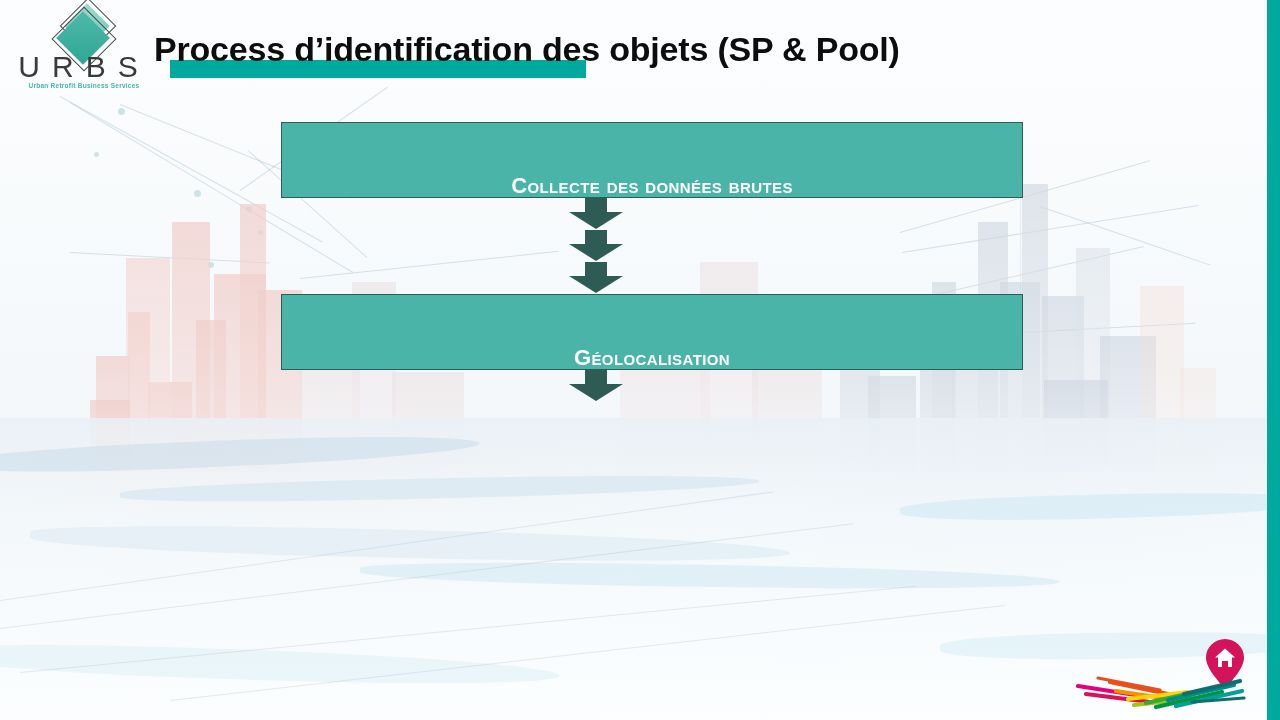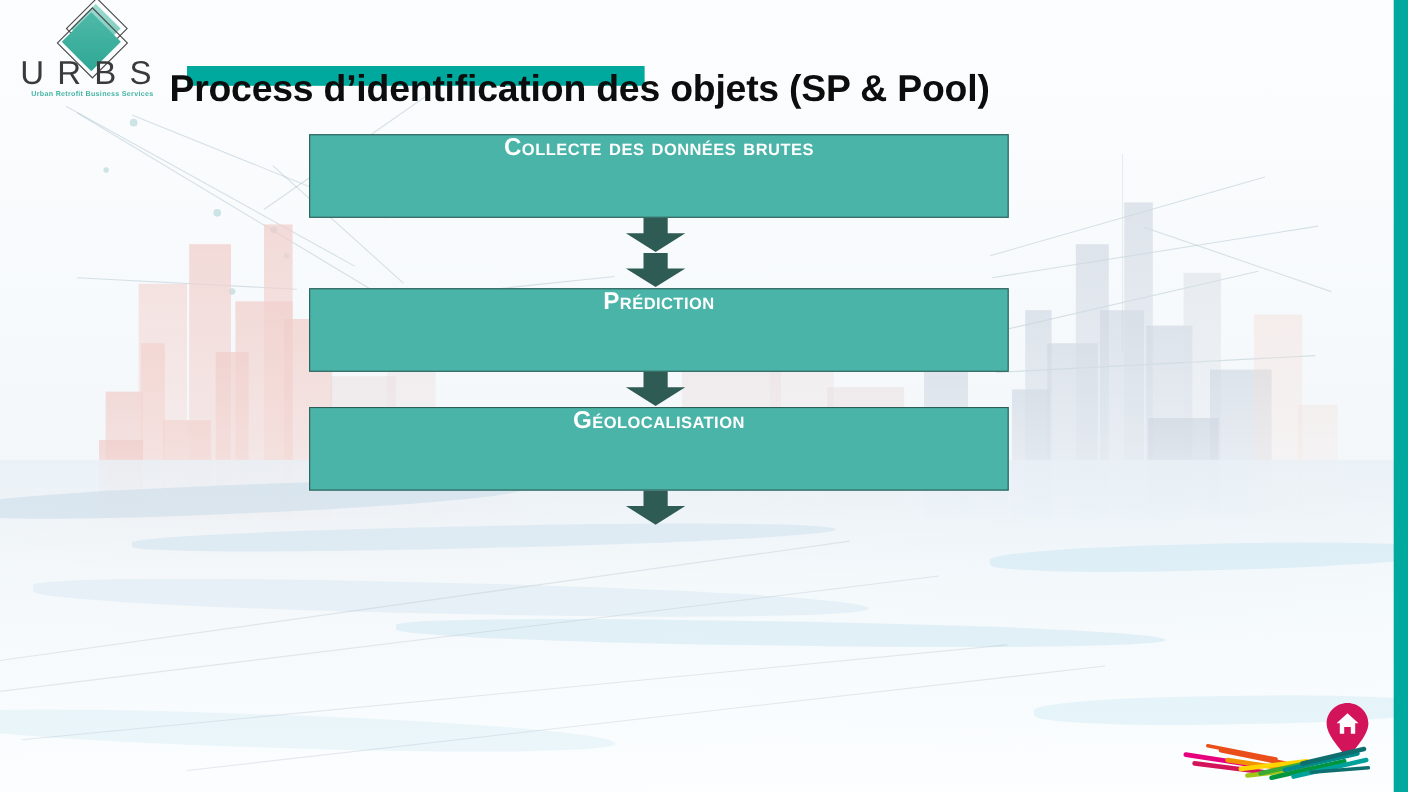--- a/index.html
+++ b/index.html
@@ -181,39 +181,38 @@
   }
   .slide-title {
     position: relative;
     font-family: "Liberation Sans", sans-serif;
     font-size: 34px;
     font-weight: bold;
     color: #0d0d0d;
     line-height: 46px;
     white-space: nowrap;
     letter-spacing: -0.2px;
-    margin-top: 32px;
   }
 
   
   .flow {
     position: absolute;
     left: 281px;
     top: 122px;
     width: 630px;
   }
   .flow-box {
     position: relative;
-    width: 636px;
+    width: 742px;
     height: 76px;
     box-sizing: border-box;
     background: #4BB4A9;
     border: 1.6px solid #2E5C56;
     display: flex;
-    align-items: flex-start;
+    align-items: flex-end;
     justify-content: center;
   }
   .flow-box-label {
     color: #ffffff;
     font-family: "Liberation Sans", sans-serif;
     font-variant: small-caps;
     font-size: 22px;
     font-weight: bold;
     letter-spacing: 0.4px;
     text-align: center;
@@ -378,23 +377,20 @@
       </svg>
     </div>
 
 
     <div class="flow-arrow">
       <svg width="56" height="32" viewBox="0 0 56 32" aria-hidden="true">
         <polygon points="17,0 39,0 39,14 55,14 28,31 1,14 17,14" fill="#2F5B55"></polygon>
       </svg>
     </div>
 
-    <div class="flow-box">
-      <span class="flow-box-label">Prédiction</span>
-    </div>
 
     <div class="flow-arrow">
       <svg width="56" height="32" viewBox="0 0 56 32" aria-hidden="true">
         <polygon points="17,0 39,0 39,14 55,14 28,31 1,14 17,14" fill="#2F5B55"></polygon>
       </svg>
     </div>
 
     <div class="flow-box">
       <span class="flow-box-label">Géolocalisation</span>
     </div>

